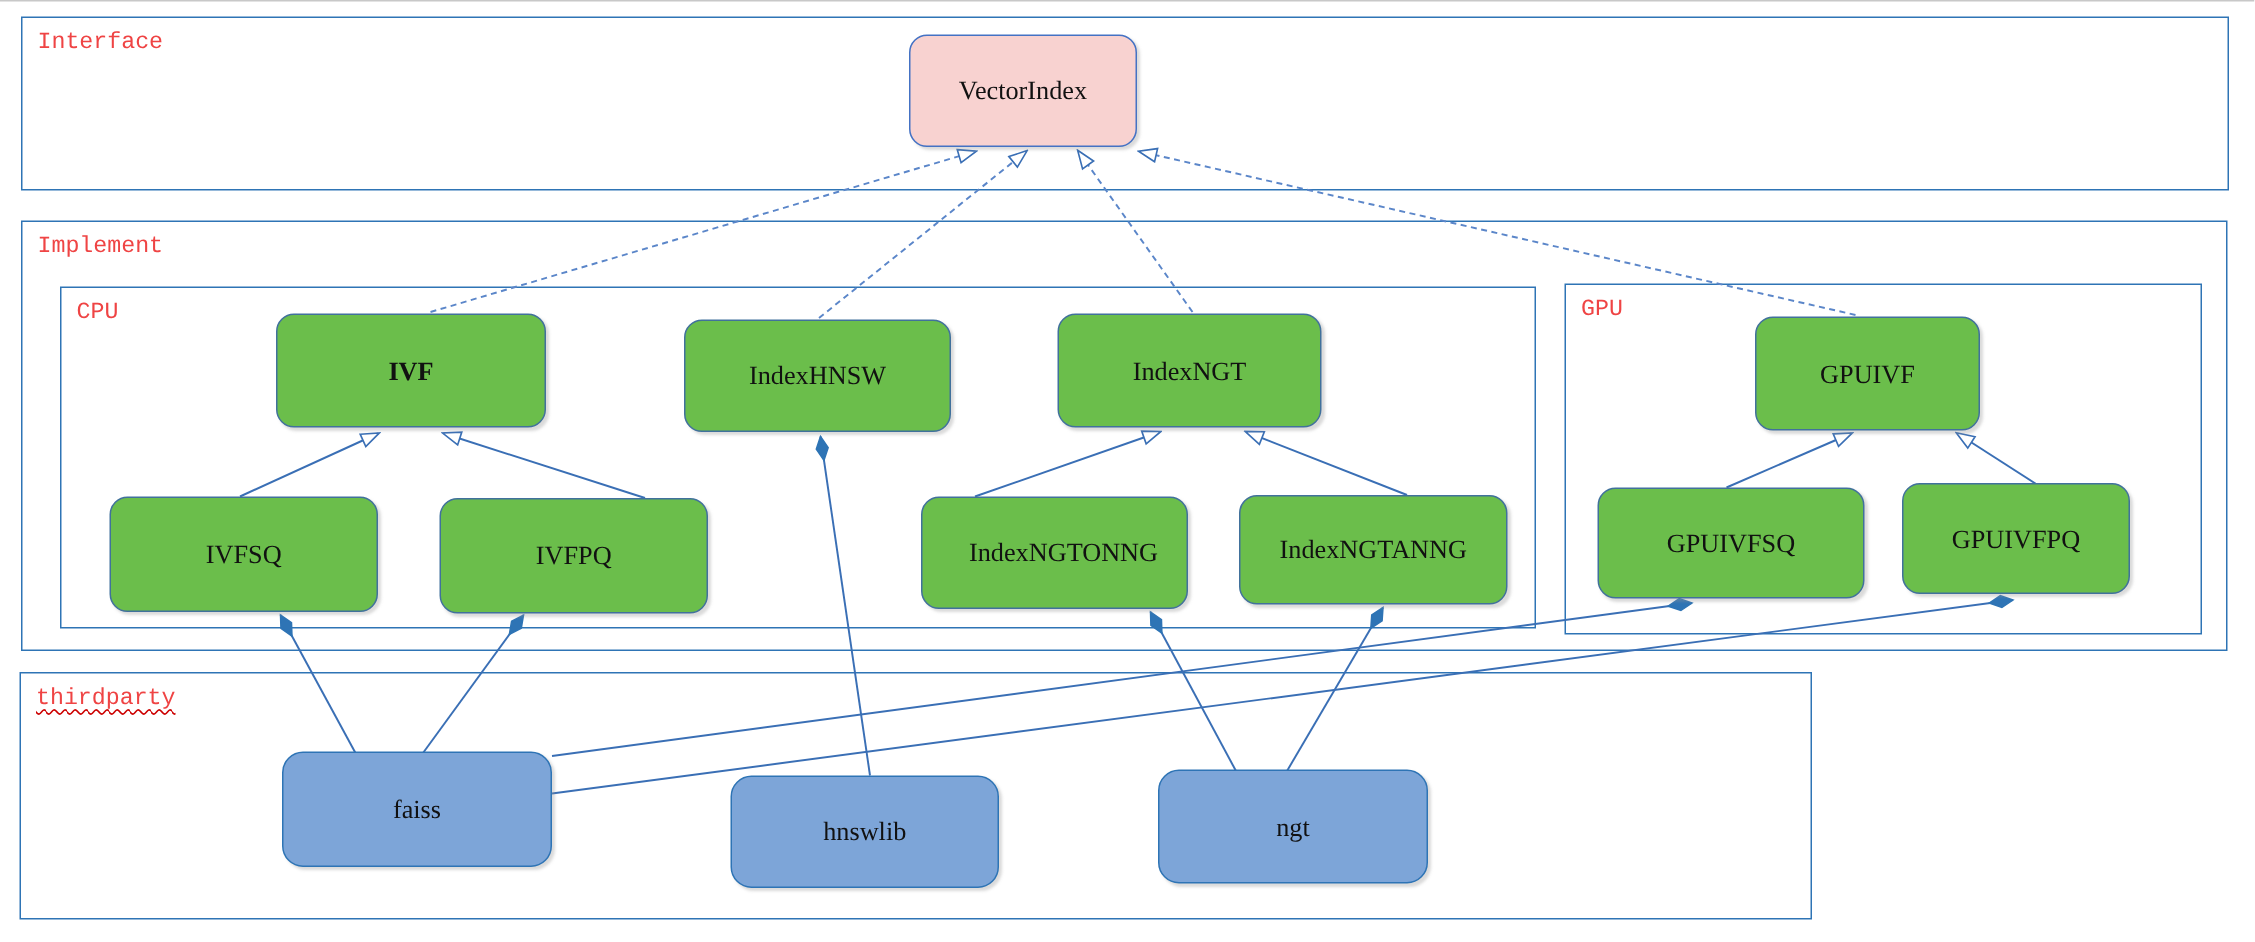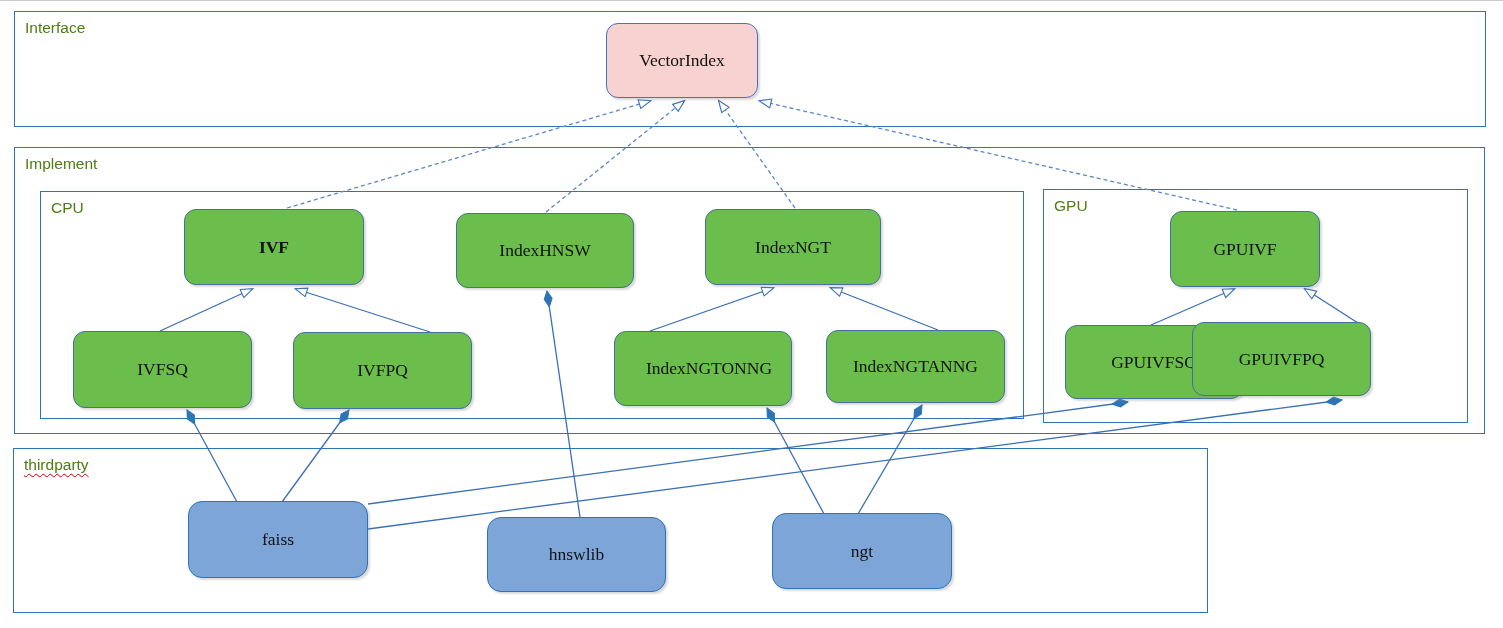--- a/index.html
+++ b/index.html
@@ -15,22 +15,22 @@
   .group{
     position:absolute;
     border:1.6px solid var(--container-border);
     background:transparent;
     box-sizing:border-box;
   }
   .group-label{
     position:absolute;
     top:7px;left:10px;
     font-size:15.5px;
-    color:#4d7c0f;
-    font-family:Liberation Sans, sans-serif;
+    color:#ef4444;
+    font-family:Liberation Mono, monospace;
   }
   .group-label.misspelled{
     text-decoration:underline wavy #cc0000 1px;
     text-underline-offset:3px;
   }
   
   .node{
     position:absolute;
     box-sizing:border-box;
     border-radius:12px;
@@ -150,21 +150,21 @@
   </div>
 
   <div class="node impl-node" style="left:1170px;top:210px;width:150px;height:76px;">
     <span>GPUIVF</span>
   </div>
 
   <div class="node impl-node" style="left:1065px;top:324px;width:178px;height:74px;">
     <span>GPUIVFSQ</span>
   </div>
 
-  <div class="node impl-node" style="left:1192px;top:321px;width:179px;height:74px;">
+  <div class="node impl-node" style="left:1268px;top:321px;width:152px;height:74px;">
     <span>GPUIVFPQ</span>
   </div>
 
   <div class="node lib-node" style="left:487px;top:516px;width:179px;height:75px;">
     <span>hnswlib</span>
   </div>
 
   <div class="node lib-node" style="left:188px;top:500px;width:180px;height:77px;">
     <span>faiss</span>
   </div>

